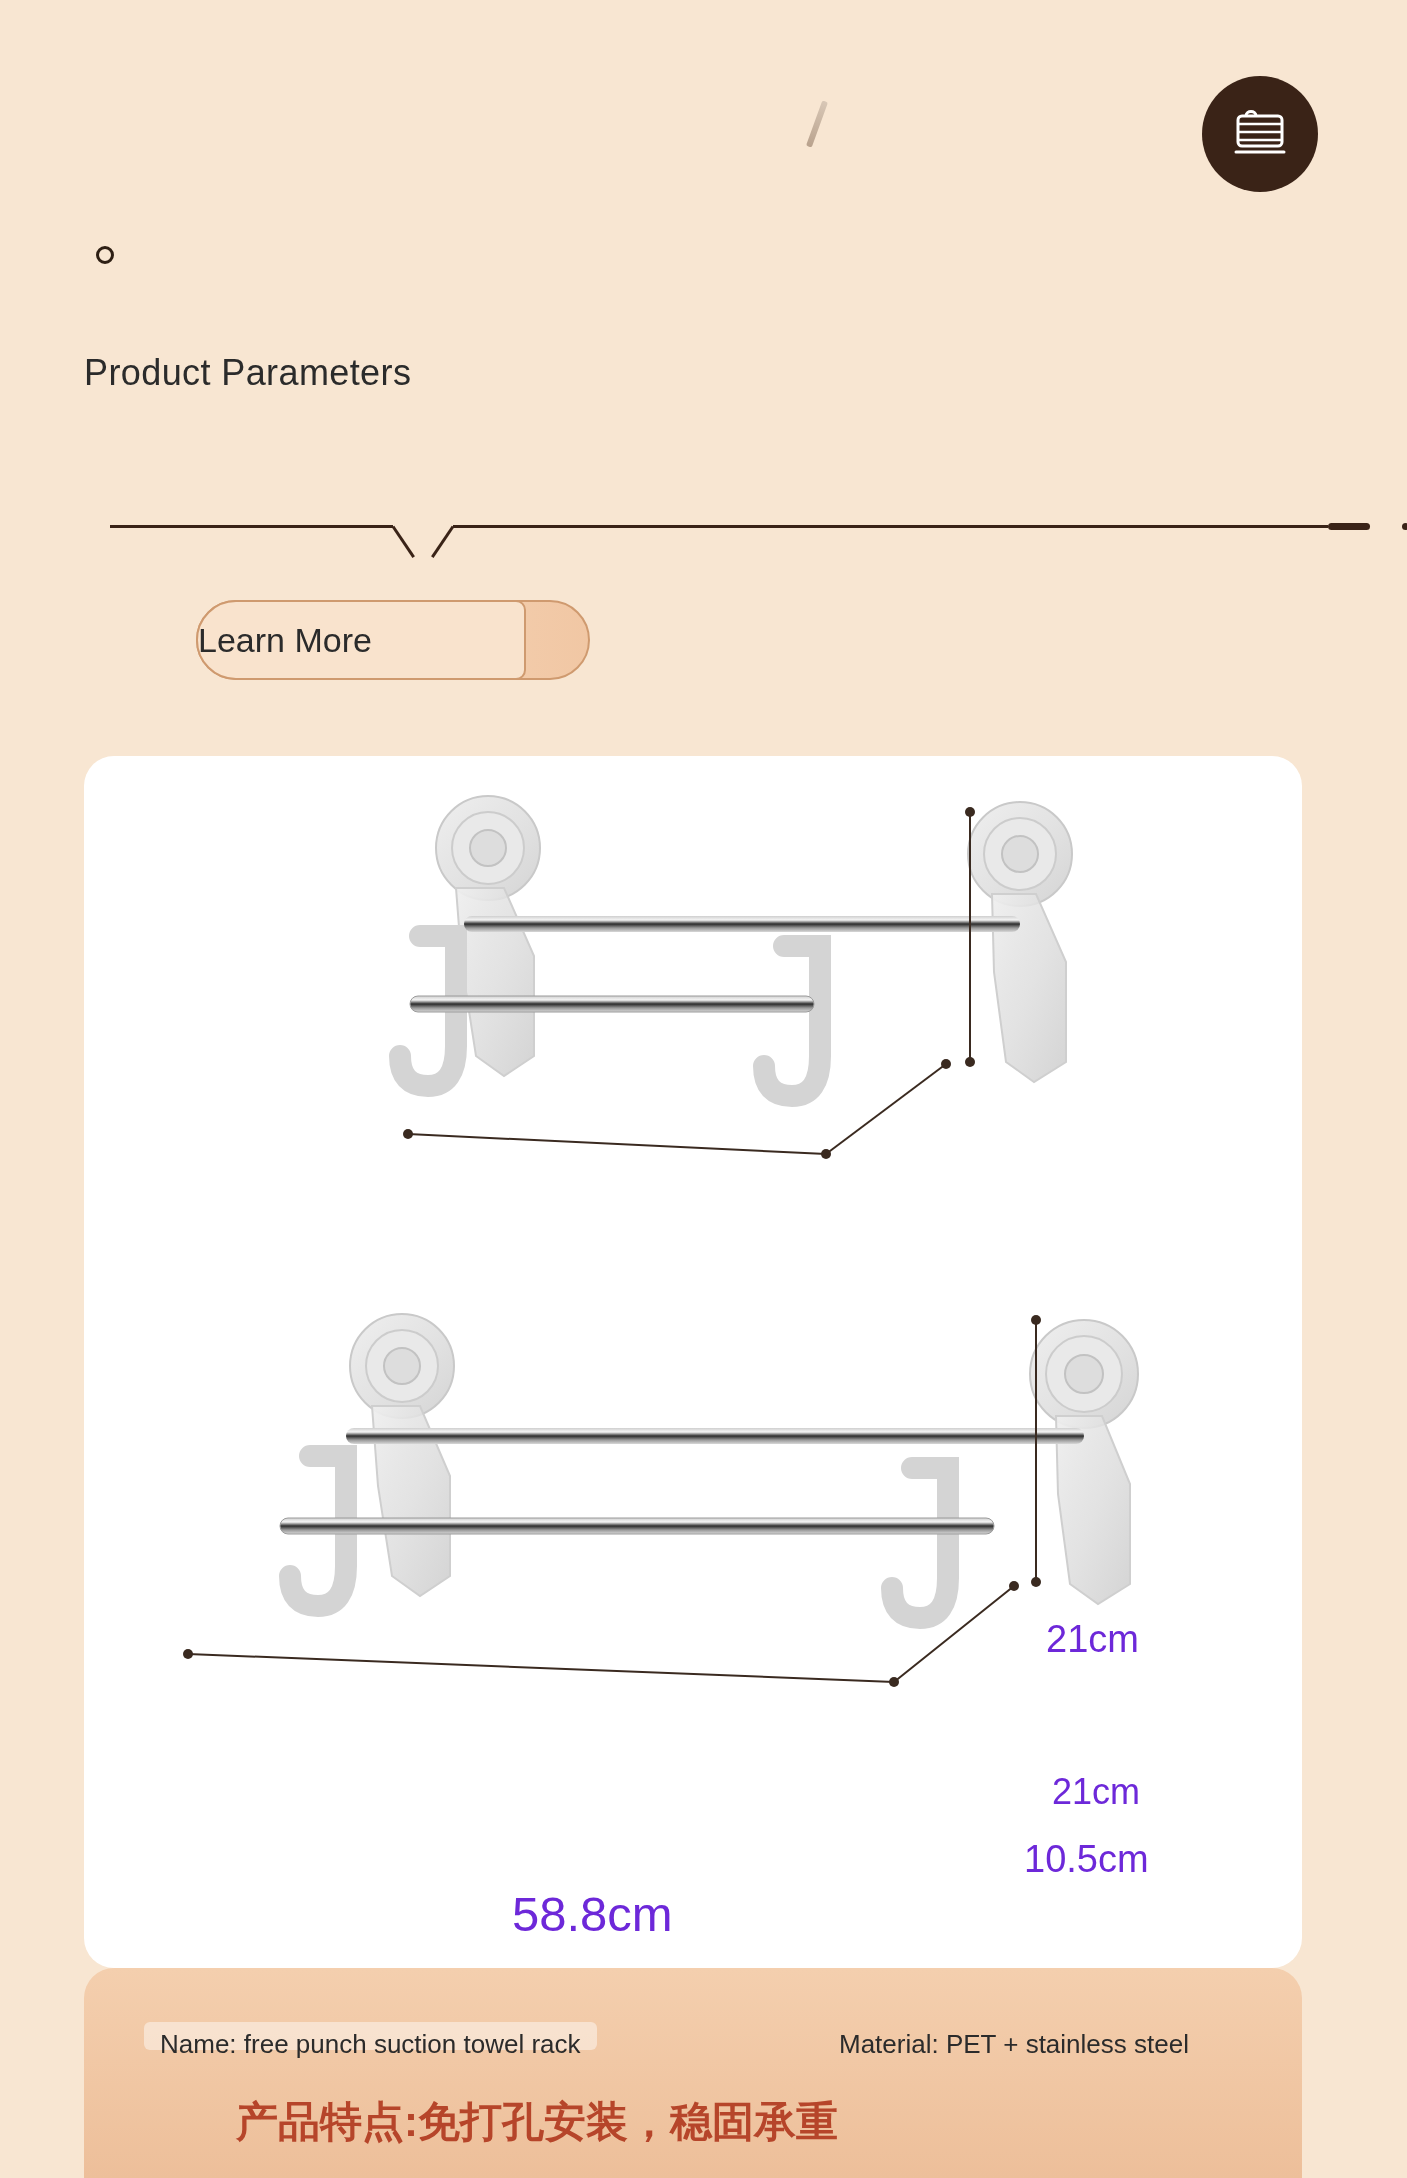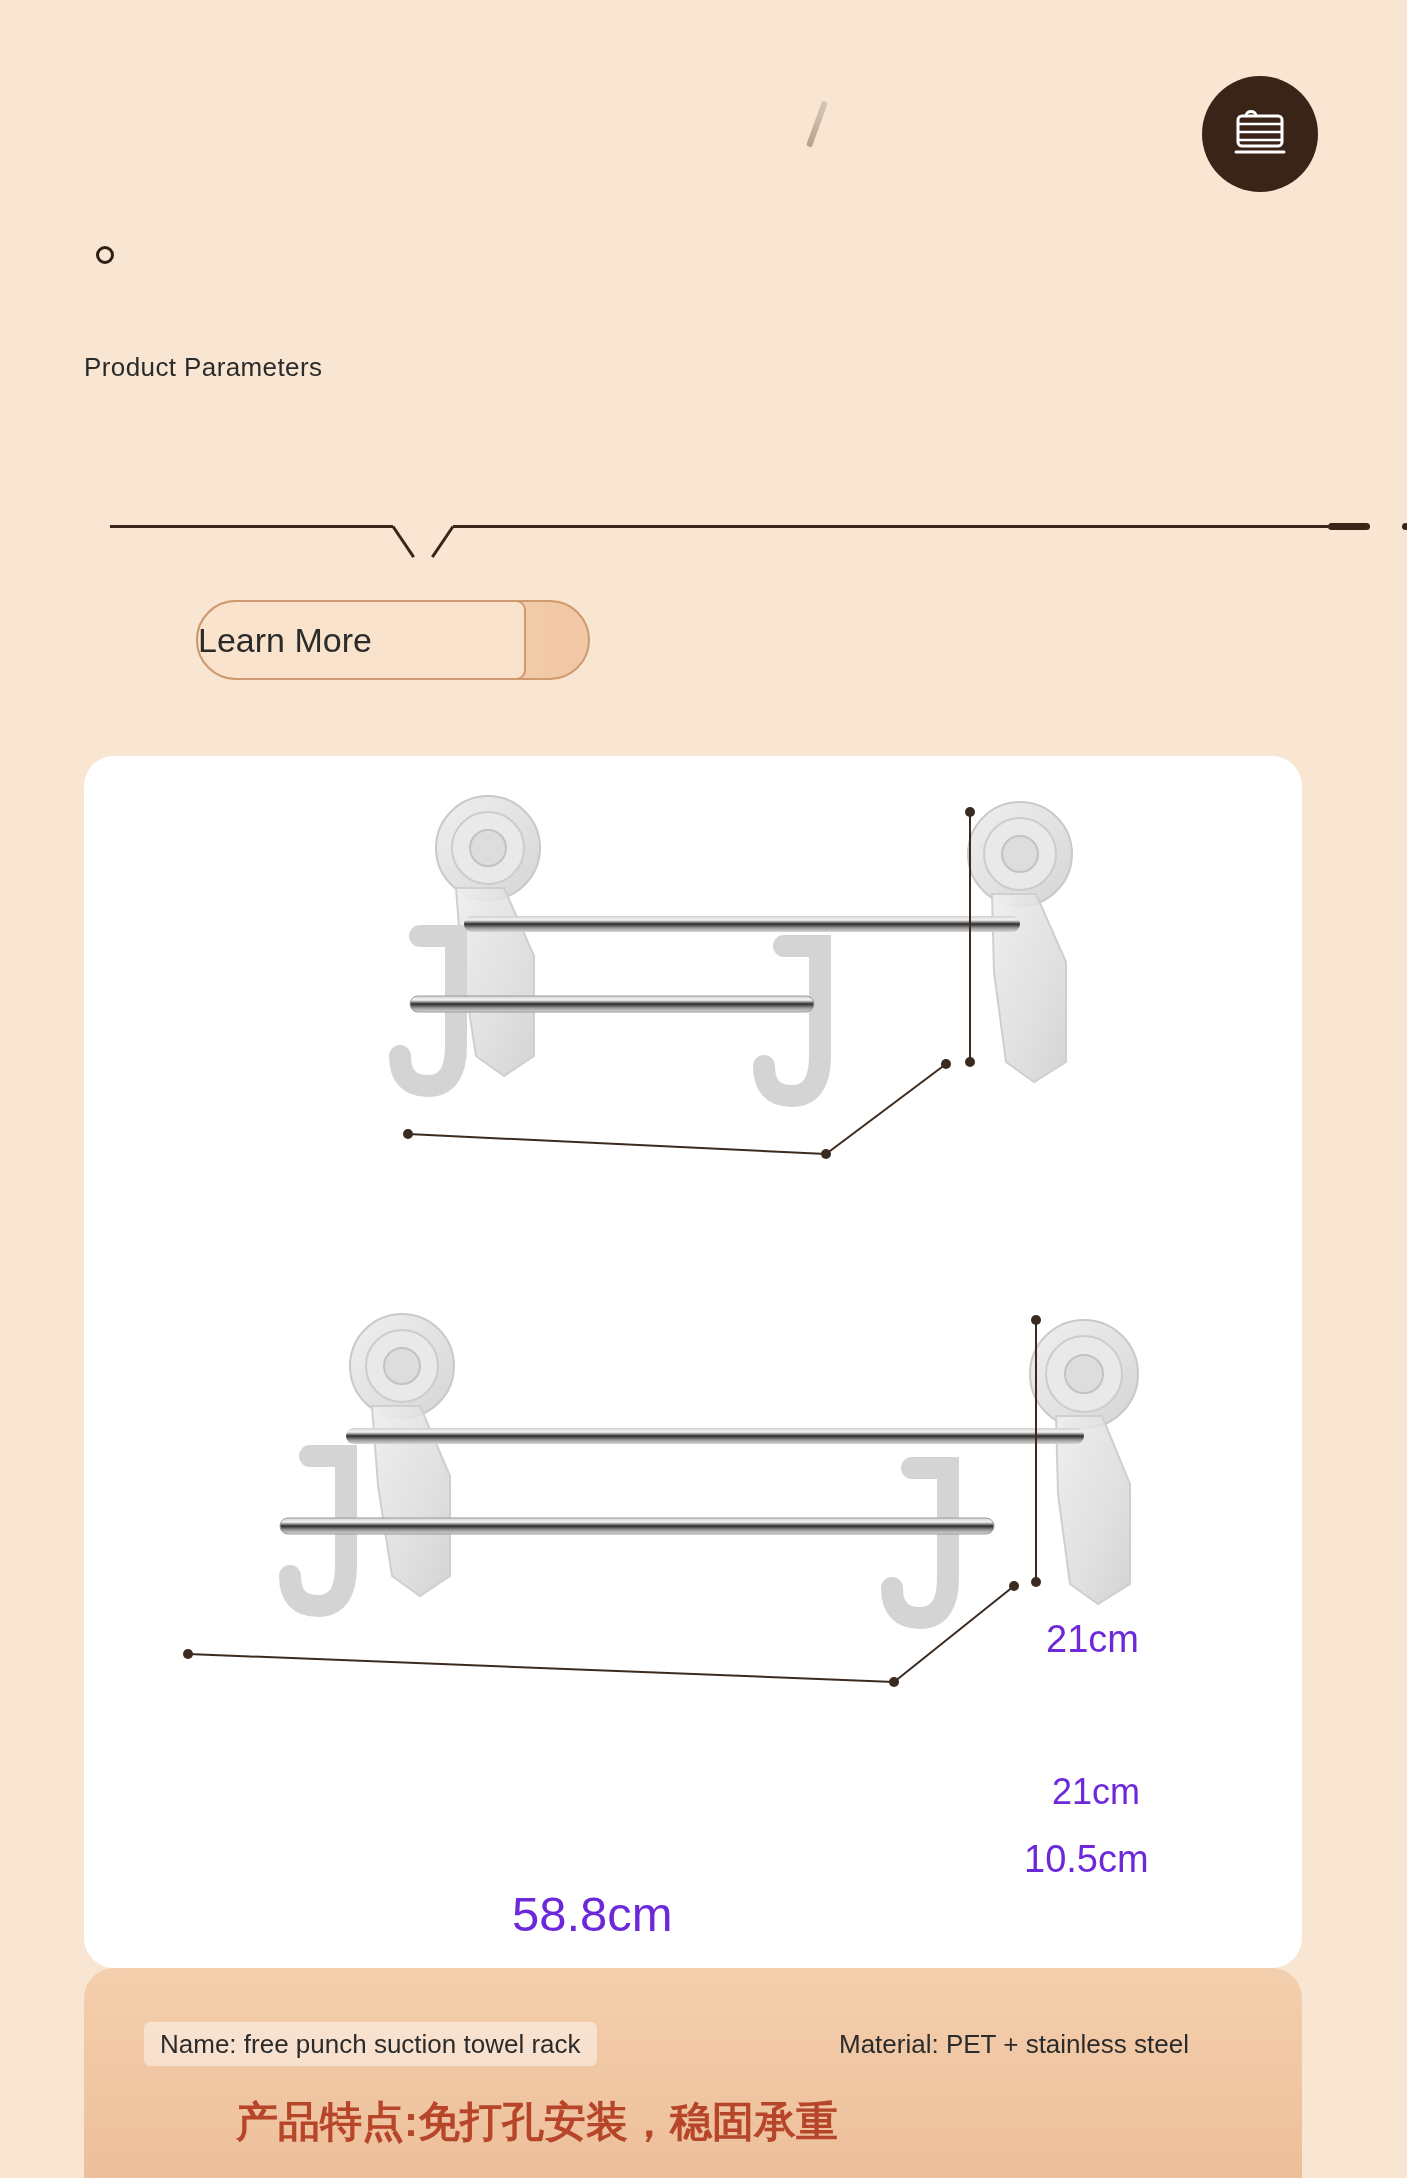--- a/index.html
+++ b/index.html
@@ -66,21 +66,21 @@
     height: 18px;
     border: 3px solid #2e1f14;
     border-radius: 50%;
     box-sizing: border-box;
   }
 
   .section-subtitle {
     position: absolute;
     top: 352px;
     left: 84px;
-    font-size: 26px;
+    font-size: 36px;
     color: #2b2b2b;
     letter-spacing: 0.4px;
   }
 
   
   .divider {
     position: absolute;
     top: 522px;
     left: 110px;
     width: 1200px;
@@ -215,21 +215,21 @@
     left: 84px;
     width: 1218px;
     height: 210px;
     border-radius: 30px 30px 0 0;
     background: linear-gradient(to bottom, #f4cfae 0%, #edbf9a 100%);
     overflow: hidden;
   }
   .info-chip {
     position: absolute;
     top: 54px;
-    height: 44px;
+    height: 28px;
     line-height: 44px;
     font-size: 26px;
     color: #2b2b2b;
     background: rgba(255,255,255,0.45);
     border-radius: 6px;
     padding: 0 16px;
     white-space: nowrap;
   }
   .info-chip.left { left: 60px; }
   .info-chip.right { left: 755px; background: transparent; padding-left: 0; }

